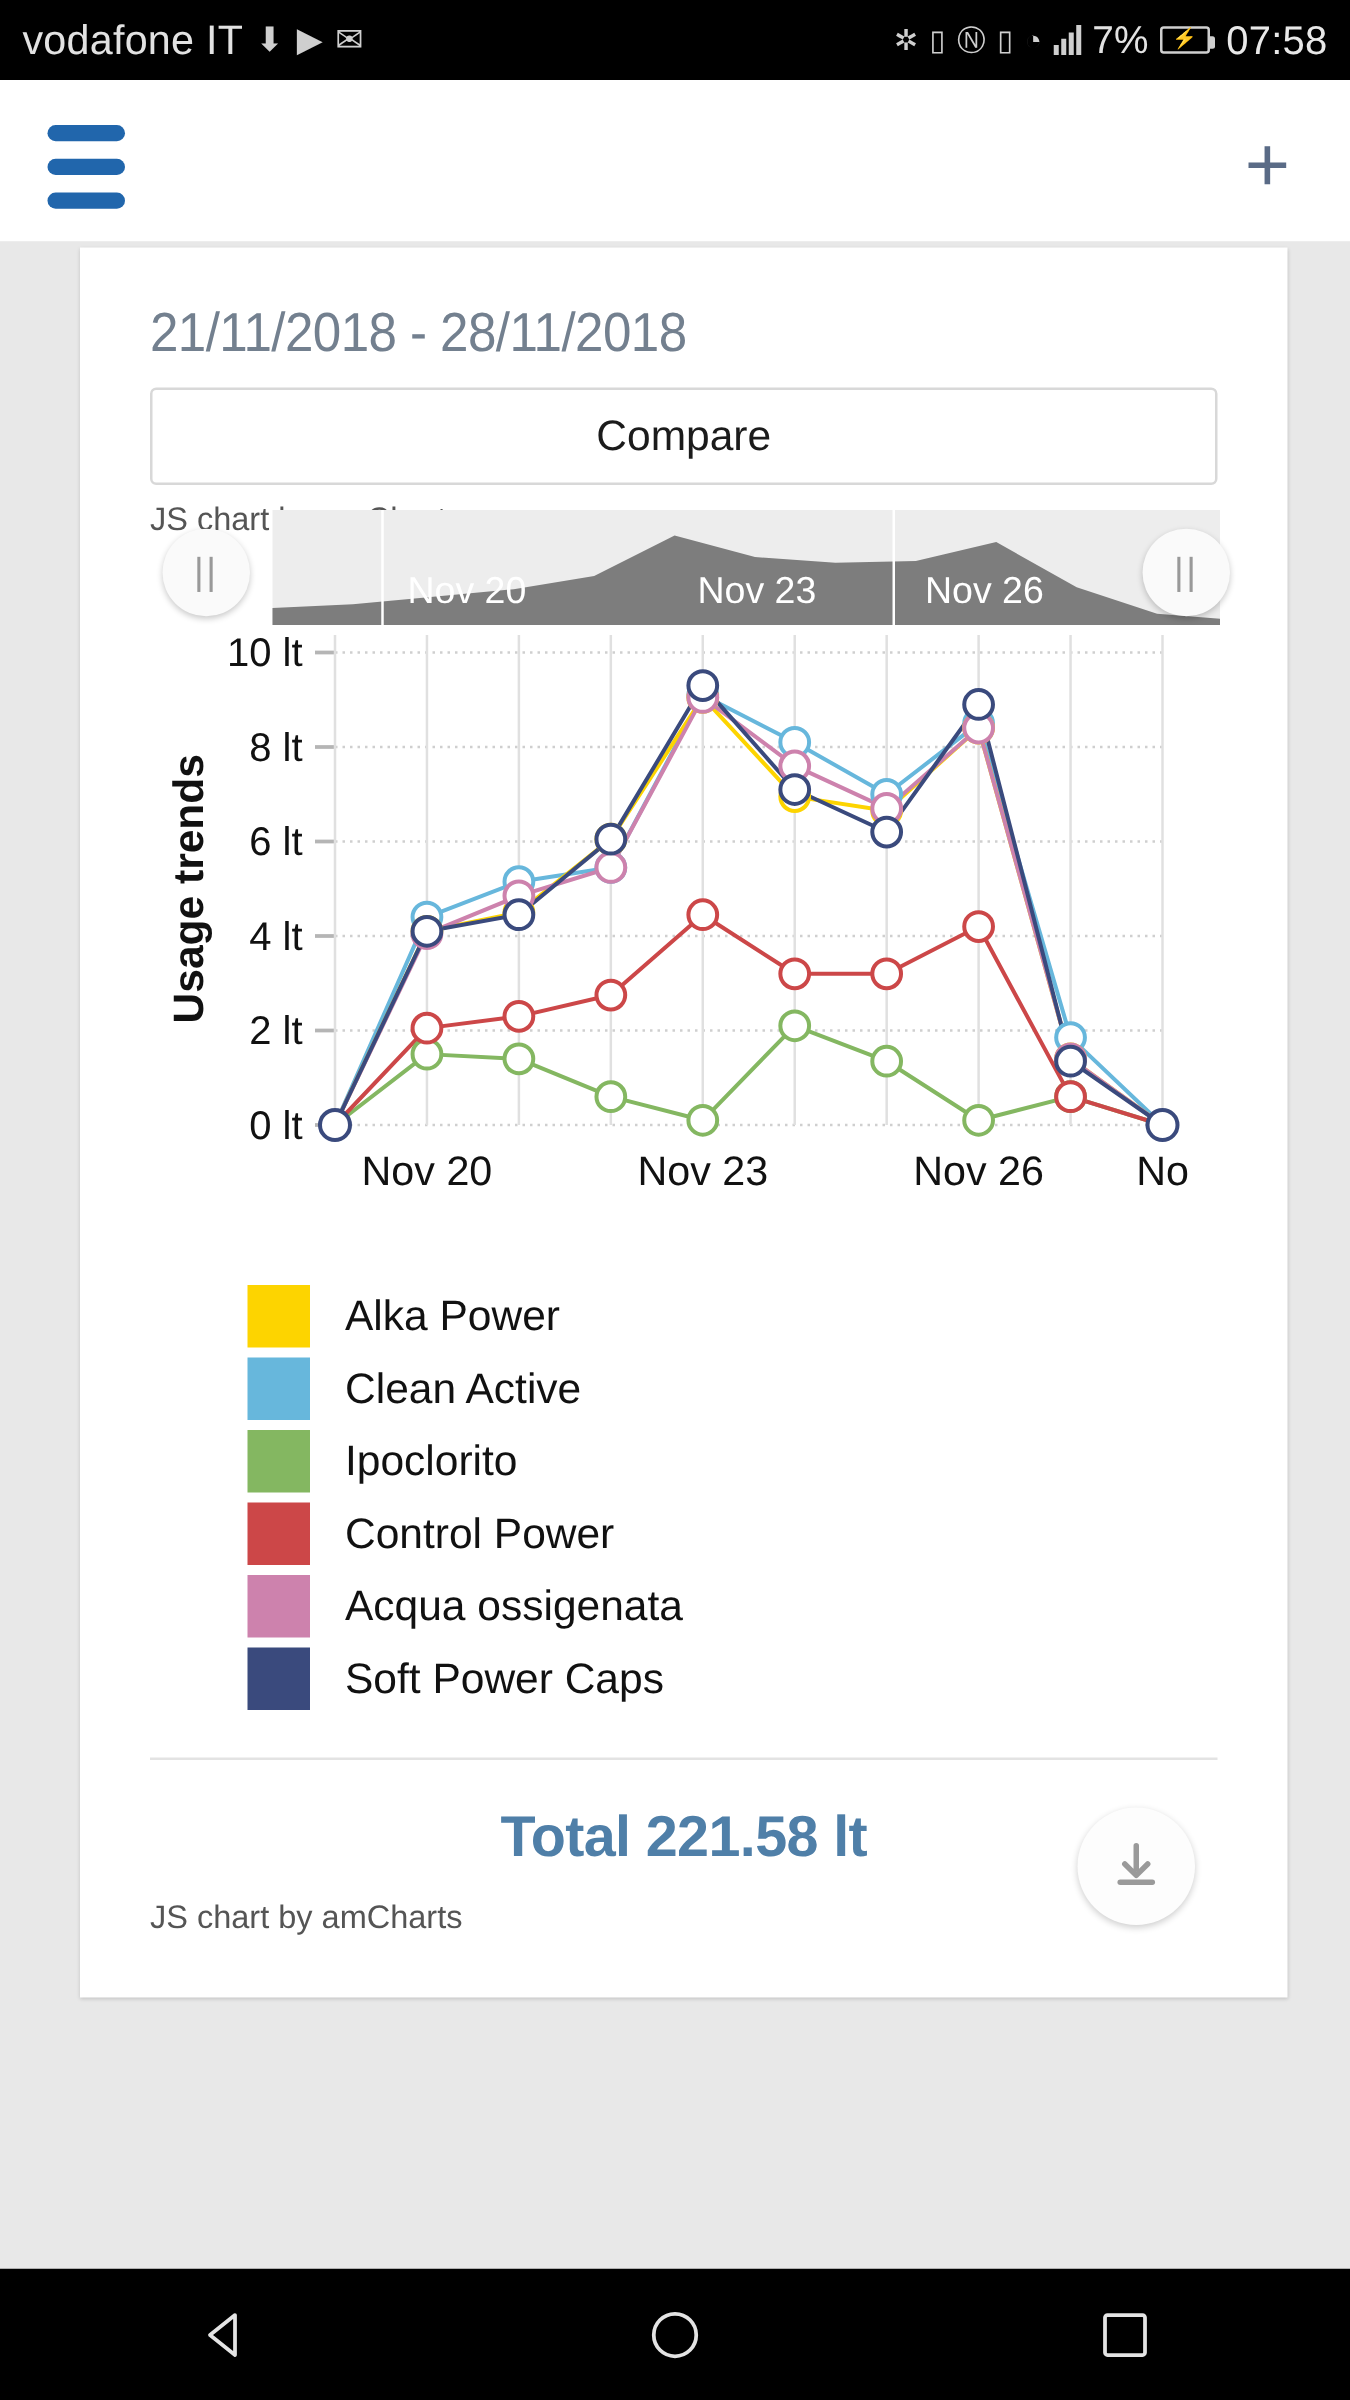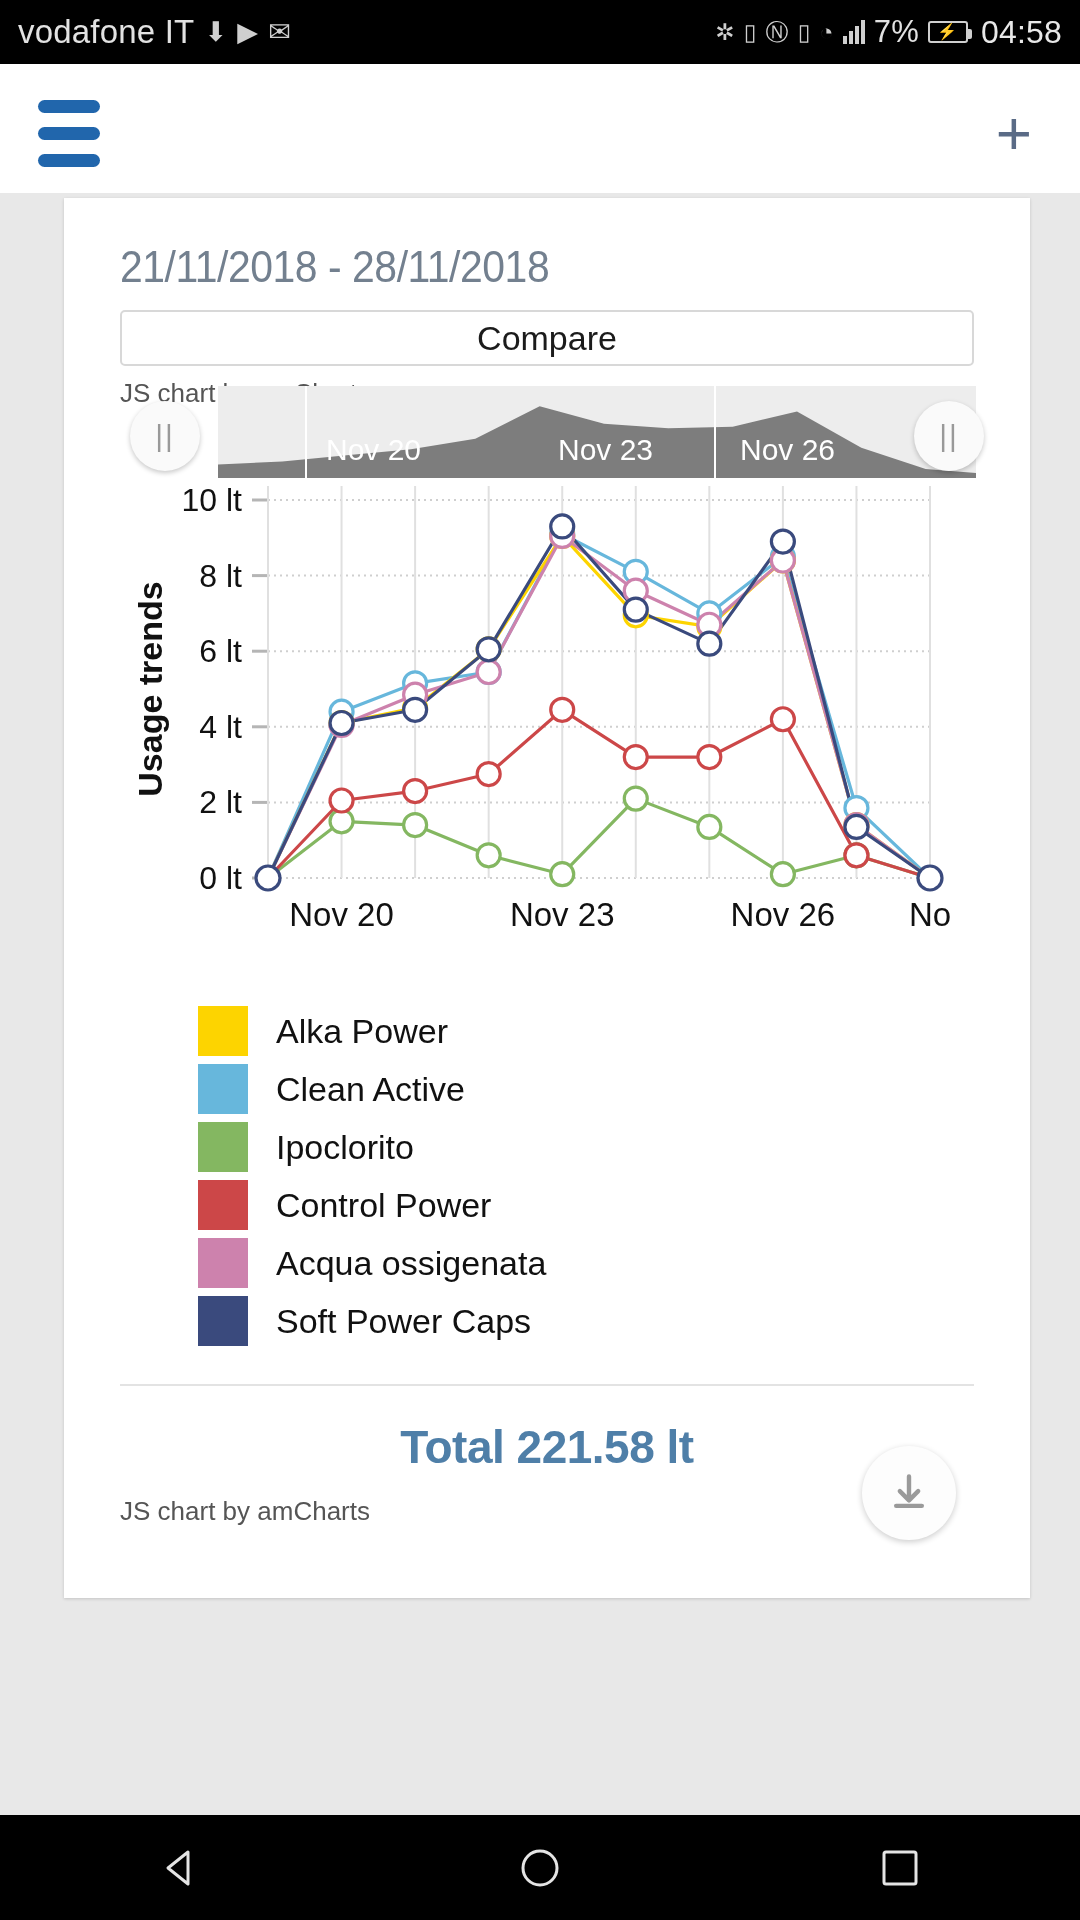--- a/index.html
+++ b/index.html
@@ -59,21 +59,21 @@
   }
   .card-inner { padding:44px 56px 0 56px; }
 
   .date-range {
     font-size:44px; color:#73808f; letter-spacing:-.5px;
     font-family:"Liberation Sans Narrow","Liberation Sans",sans-serif;
     transform:scaleX(.93); transform-origin:left center;
     margin-bottom:18px;
   }
   .compare-btn {
-    height:56px; border:2px solid #d8d8d8; border-radius:5px; background:#fff;
+    height:78px; border:2px solid #d8d8d8; border-radius:5px; background:#fff;
     display:flex; align-items:center; justify-content:center;
     font-size:34px; color:#1b1b1b; cursor:pointer;
   }
 
   .amcharts-credit { font-size:26px; color:#555; margin:14px 0 0 0; line-height:1; }
 
   
   .chartbox { position:relative; width:100%; height:600px; margin-top:-28px; }
   .chartbox svg { display:block; }
   .grip {
@@ -134,21 +134,21 @@
     <span class="bars">
         <i></i>
         <i></i>
         <i></i>
         <i></i>
       </span>
     <span class="sb-pct">7%</span>
     <span class="batt">
         <span>⚡</span>
       </span>
-    <span class="sb-time">04:58</span>
+    <span class="sb-time">07:58</span>
   </div>
 </div>
 
 <div class="appbar">
   <div class="hamburger">
     <span></span>
       <span></span>
       <span></span>
   </div>
   <div class="plus-btn">+</div>

